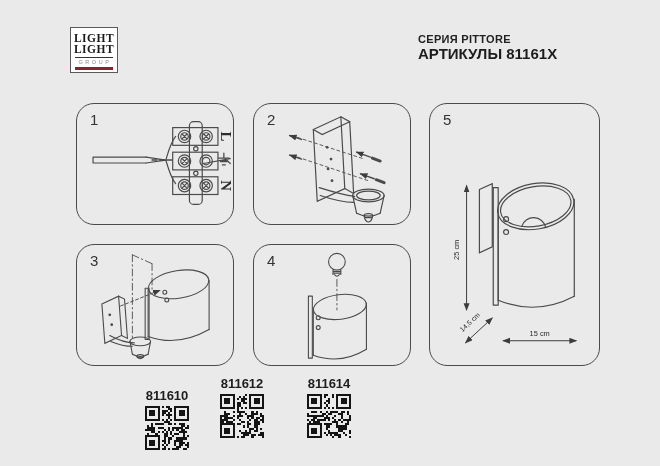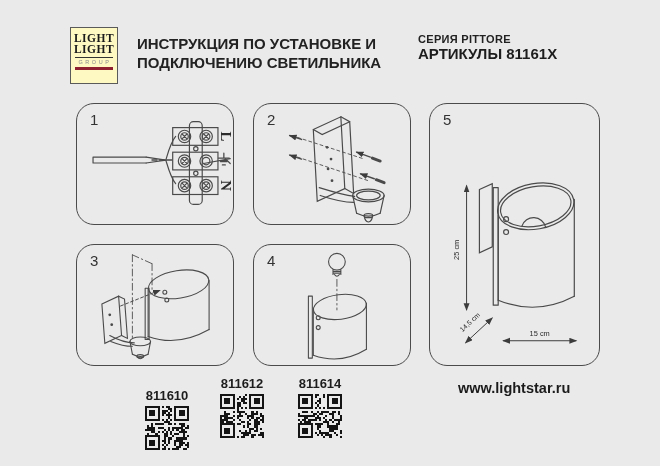--- a/index.html
+++ b/index.html
@@ -1,20 +1,20 @@
 <!DOCTYPE html>
 <html><head>
 <meta charset="utf-8">
 <style>
   html,body{margin:0;padding:0;}
   .page{position:relative;width:660px;height:466px;background:#eaeaea;
         font-family:"Liberation Sans",sans-serif;color:#1f1f1f;overflow:hidden;}
 
   
-  .logo{position:absolute;left:70px;top:27px;width:48px;height:57px;background:#fef9c3;
+  .logo{position:absolute;left:70px;top:27px;width:48px;height:46px;background:#ffffff;
         border:1px solid #5a5a5a;box-sizing:border-box;text-align:center;padding-top:5px;}
   .logo .word{font-family:"Liberation Serif",serif;font-weight:bold;font-size:11.5px;
         line-height:11px;letter-spacing:.5px;color:#1b1b1b;}
   .logo .rule{height:1px;background:#333;margin:2px 4px 1px;}
   .logo .group{font-size:5.5px;letter-spacing:2.6px;color:#8a8a8a;padding-left:2px;}
   .logo .redbar{height:3px;background:#8f2030;margin:2px 4px 0;}
 
   .title{position:absolute;left:137px;top:34px;font-size:15px;font-weight:bold;
          line-height:19px;color:#222;}
   .hdr-right{position:absolute;left:418px;top:33px;width:180px;}
@@ -28,40 +28,36 @@
   .p3{left:76px;top:244px;width:158px;height:122px;}
   .p4{left:253px;top:244px;width:158px;height:122px;}
   .p5{left:429px;top:103px;width:171px;height:263px;}
   .pnum{position:absolute;left:13px;top:7px;font-size:15px;color:#333;}
   .panel svg{position:absolute;left:0;top:0;width:100%;height:100%;}
 
   
   .art{position:absolute;width:60px;text-align:center;top:376px;}
   .art .code{font-size:13px;font-weight:bold;color:#1d1d1d;margin-bottom:3px;}
   .art .qr{width:44px;height:44px;margin:0 auto;}
-  .a0{left:137px;margin-top:12px;} .a1{left:212px;} .a2{left:290px;}
+  .a0{left:137px;margin-top:12px;} .a1{left:212px;} .a2{left:299px;}
   .website{position:absolute;left:458px;top:380px;font-size:14.5px;font-weight:bold;color:#1b1b1b;}
 </style>
 </head>
 <body>
 
 <div class="page">
 
   <div class="logo">
     <div class="word">LIGHT</div>
     <div class="word">LIGHT</div>
     <div class="rule"></div>
     <div class="group">GROUP</div>
     <div class="redbar"></div>
   </div>
 
-  <div class="title">
-    <div>ИНСТРУКЦИЯ ПО УСТАНОВКЕ И</div>
-    <div>ПОДКЛЮЧЕНИЮ СВЕТИЛЬНИКА</div>
-  </div>
 
   <div class="hdr-right">
     <div class="series">СЕРИЯ PITTORE</div>
     <div class="articles">АРТИКУЛЫ 81161X</div>
   </div>
 
   <div class="panel p1">
     <svg viewBox="0 0 158 122">
       <g stroke="#4a4a4a" fill="none" stroke-width="1.2" stroke-linecap="round">
         <path d="M16,54 H70 M16,60 H70 M16,54 V60"></path>
@@ -906,14 +902,13 @@
           <rect x="3" y="20" width="1" height="1"></rect>
           <rect x="4" y="20" width="1" height="1"></rect>
           <rect x="5" y="20" width="1" height="1"></rect>
           <rect x="6" y="20" width="1" height="1"></rect>
           <rect x="12" y="20" width="1" height="1"></rect>
           <rect x="15" y="20" width="1" height="1"></rect>
           <rect x="20" y="20" width="1" height="1"></rect>
         </svg></div>
   </div>
 
-  <div class="website">www.lightstar.ru</div>
 </div>
 
 </body></html>

